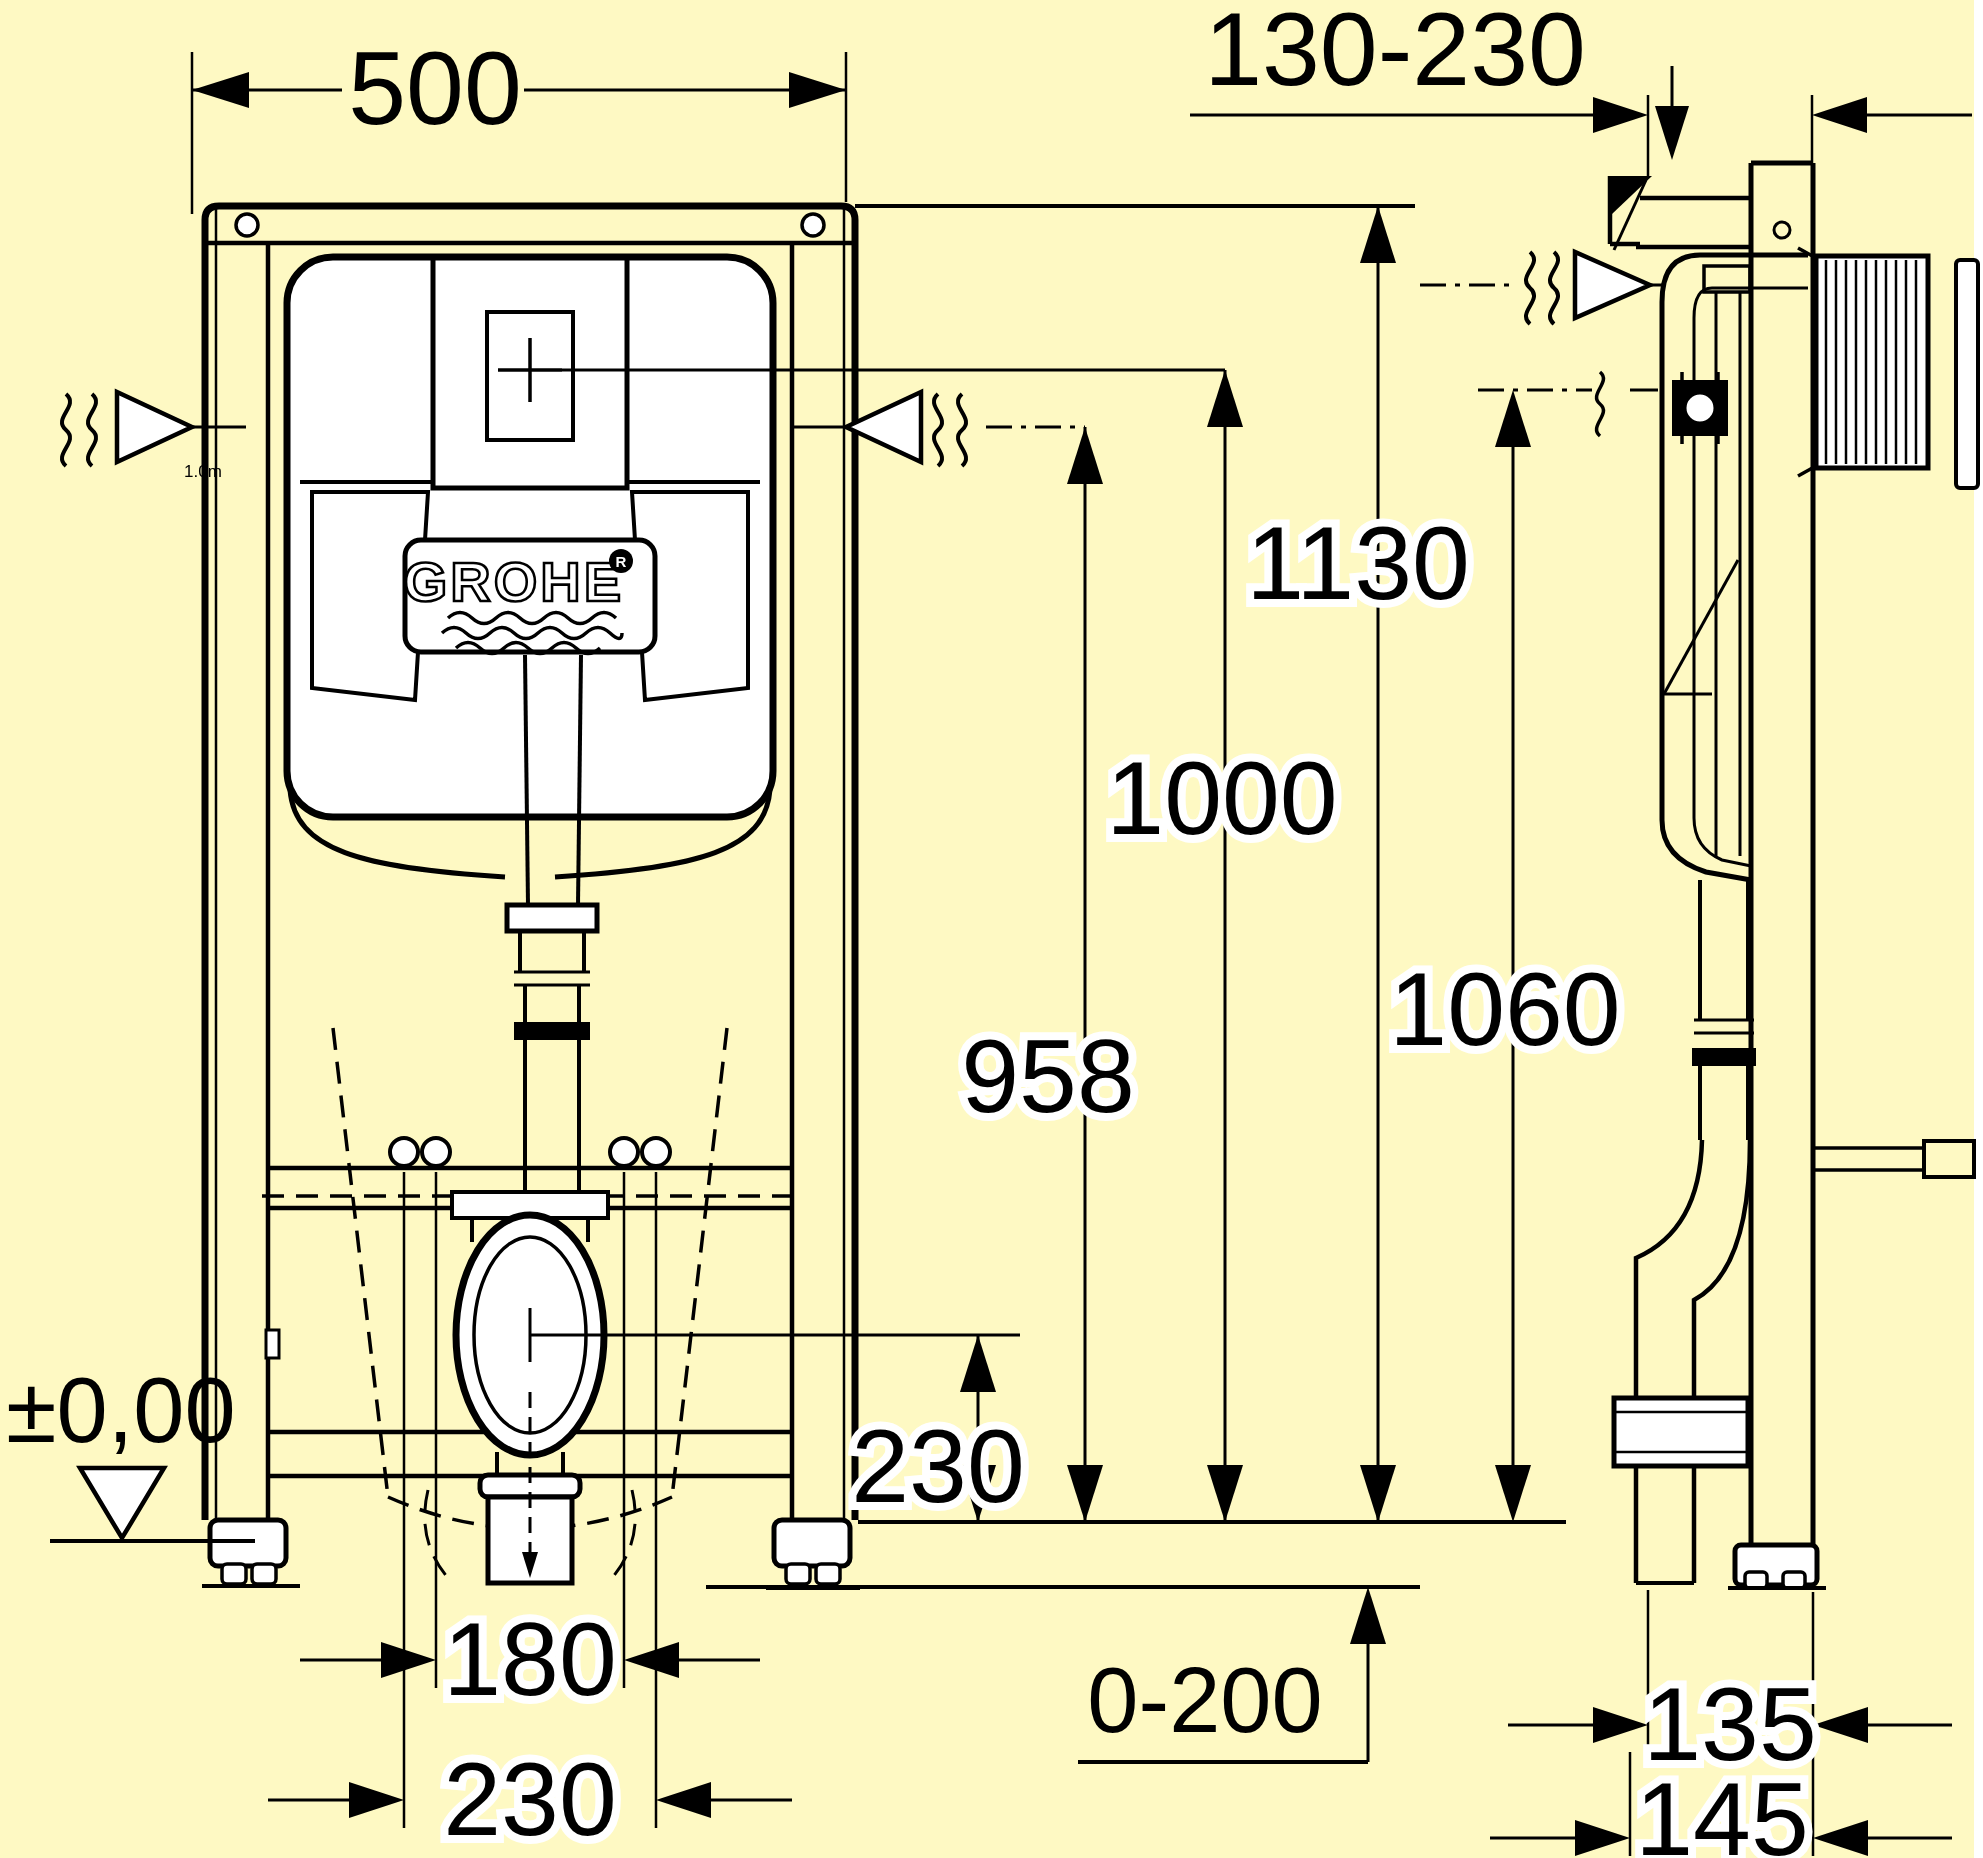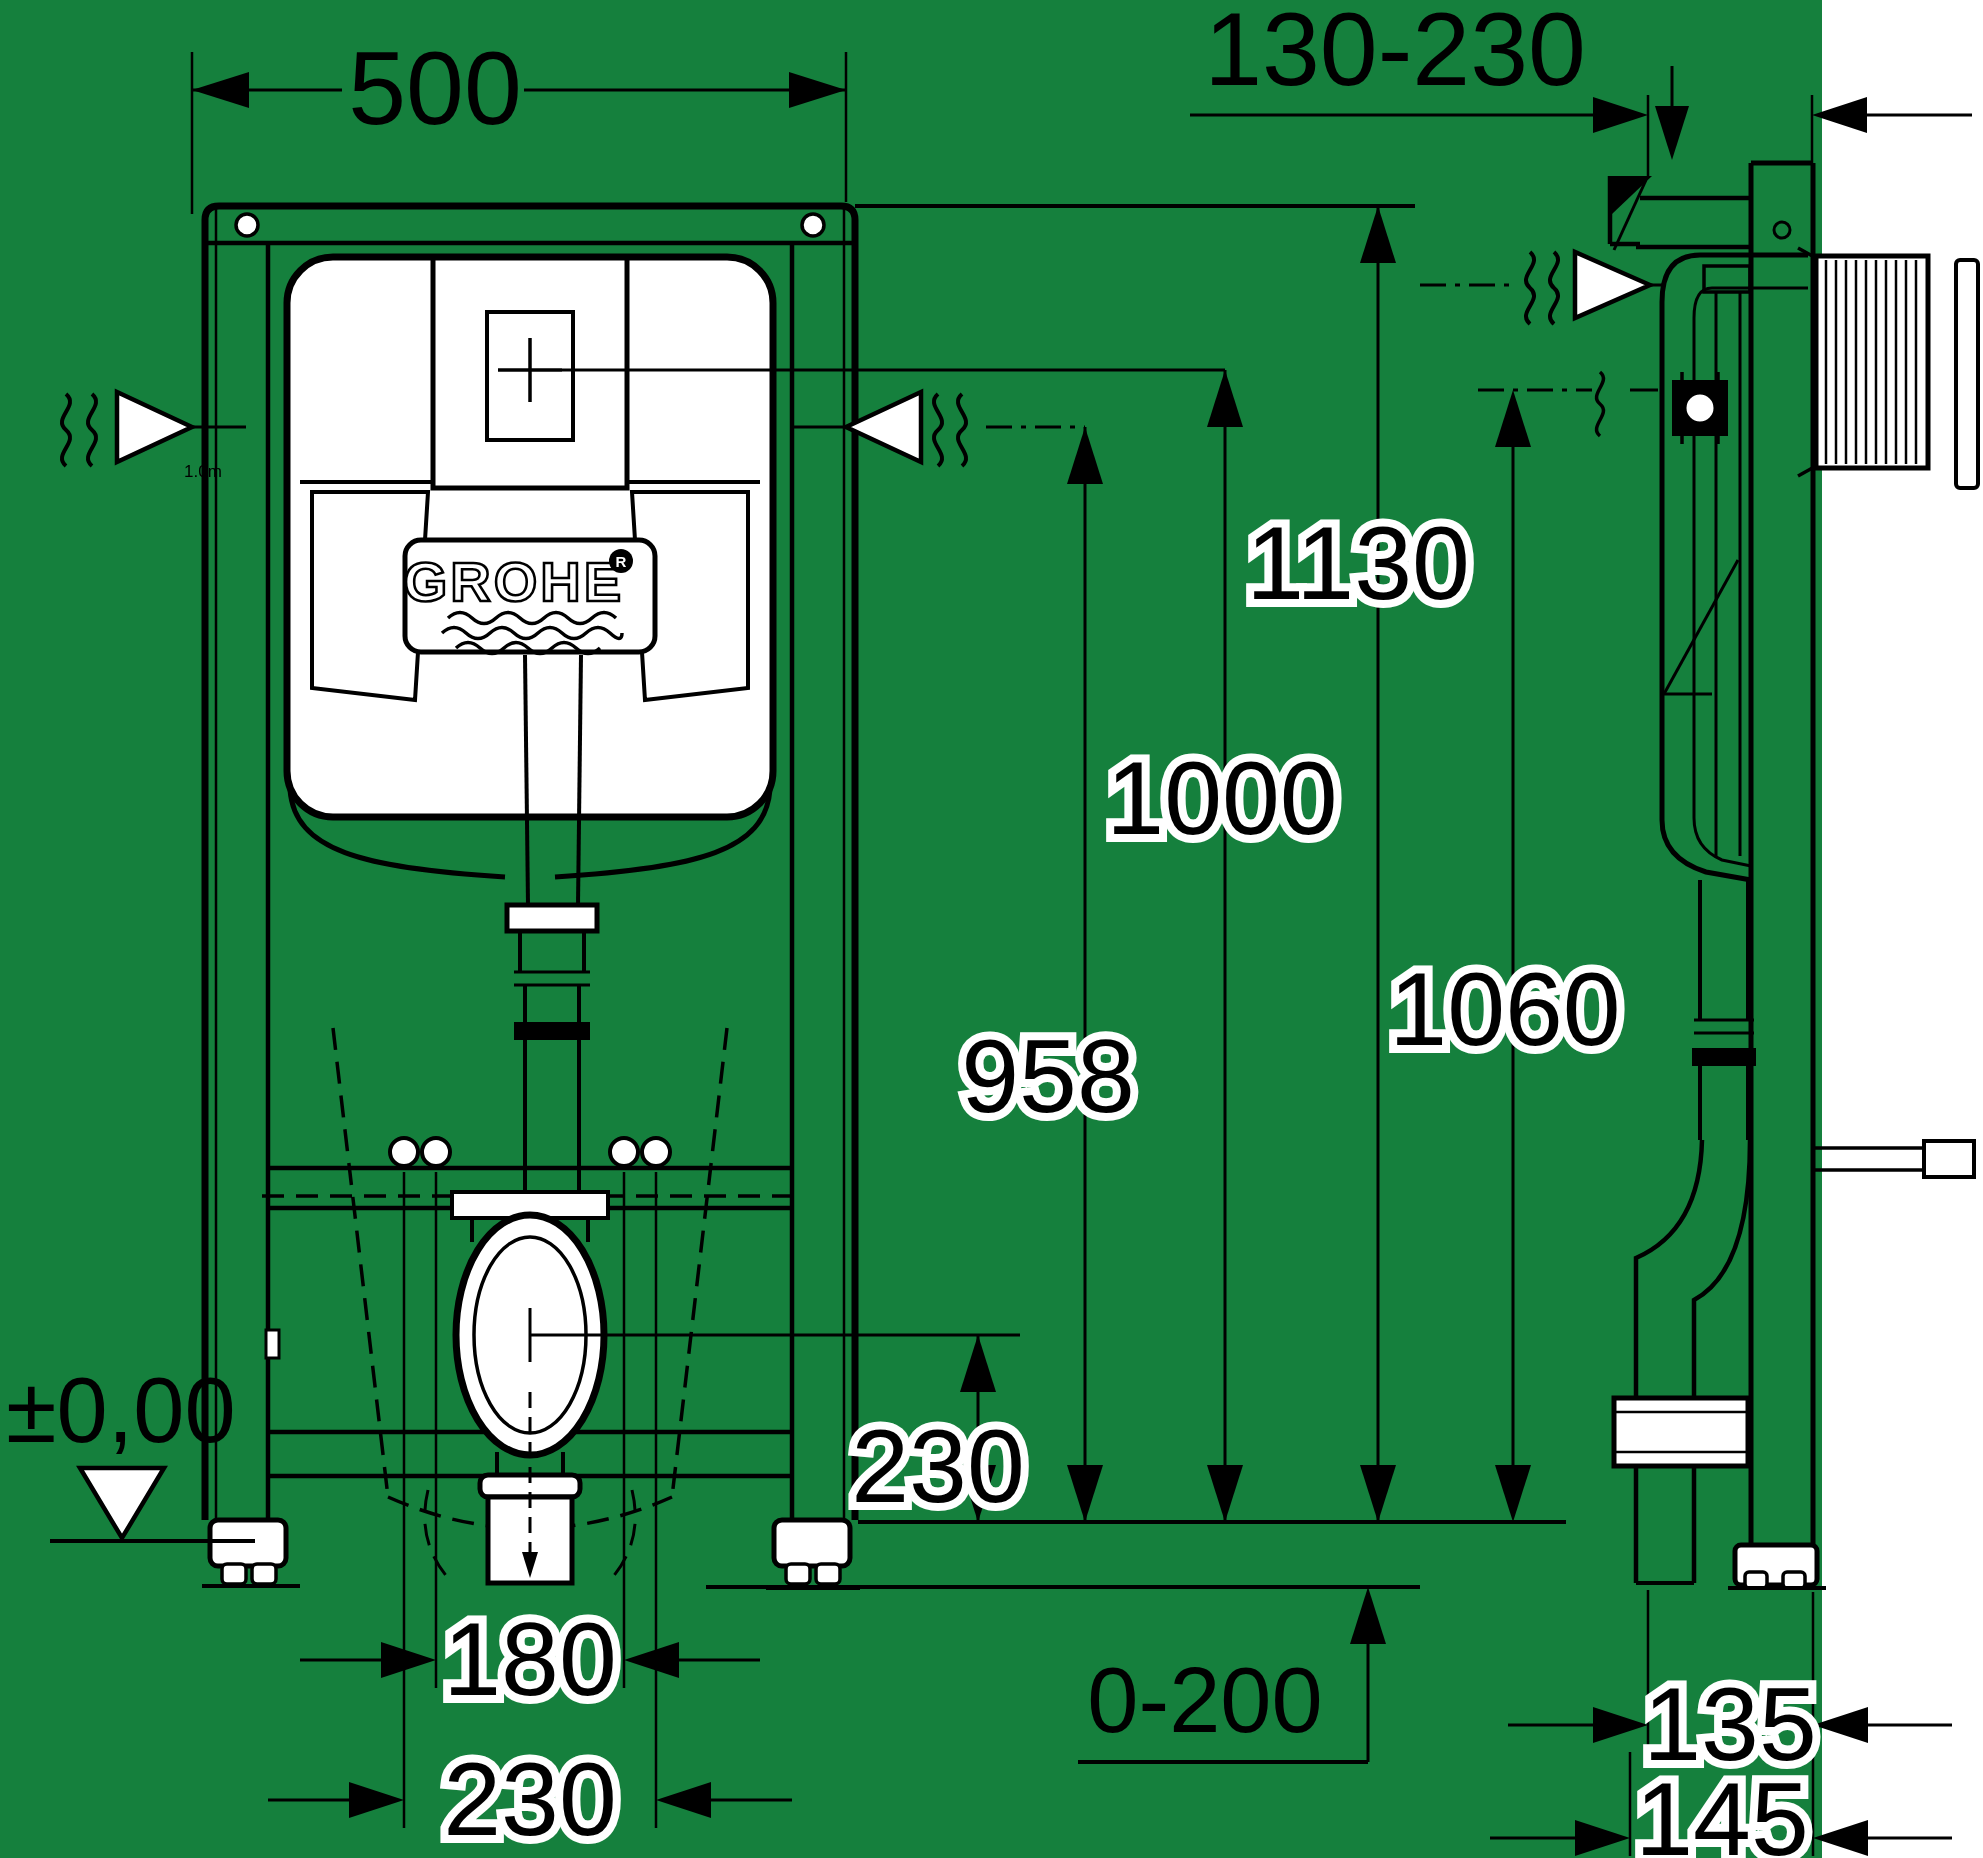--- a/index.html
+++ b/index.html
@@ -1,16 +1,16 @@
 <!DOCTYPE html>
 <html><head>
 <meta charset="utf-8">
 <style>
   html,body{margin:0;padding:0;background:#fff;}
-  .stage{width:1822px;height:1858px;position:relative;background:#15803d;}
+  .stage{width:1974px;height:1858px;position:relative;background:#fef9c3;}
   svg{display:block}
   .ln{stroke:#000;fill:none}
   .w7{stroke-width:7px}.w5{stroke-width:5px}.w45{stroke-width:4.5px}
   .w4{stroke-width:4px}.w35{stroke-width:3.5px}.w3{stroke-width:3px}.w25{stroke-width:2.5px}
   .fillb{fill:#000;stroke:none}
   .fillw{fill:#fff;stroke:#000}
   .dash{stroke-dasharray:22 12}
   .dashdot{stroke-dasharray:26 9 5 9}
   text{font-family:"Liberation Sans","DejaVu Sans",sans-serif;fill:#000;}
   .dim{font-size:104px;}

